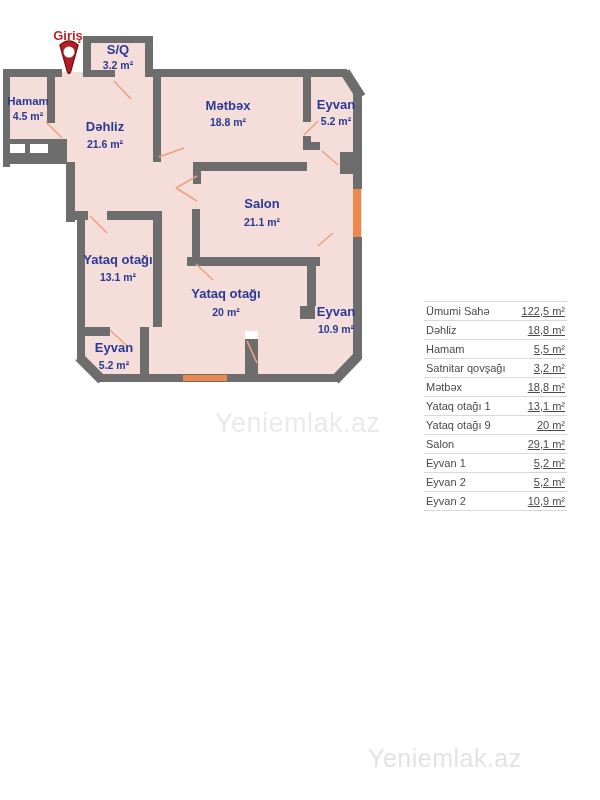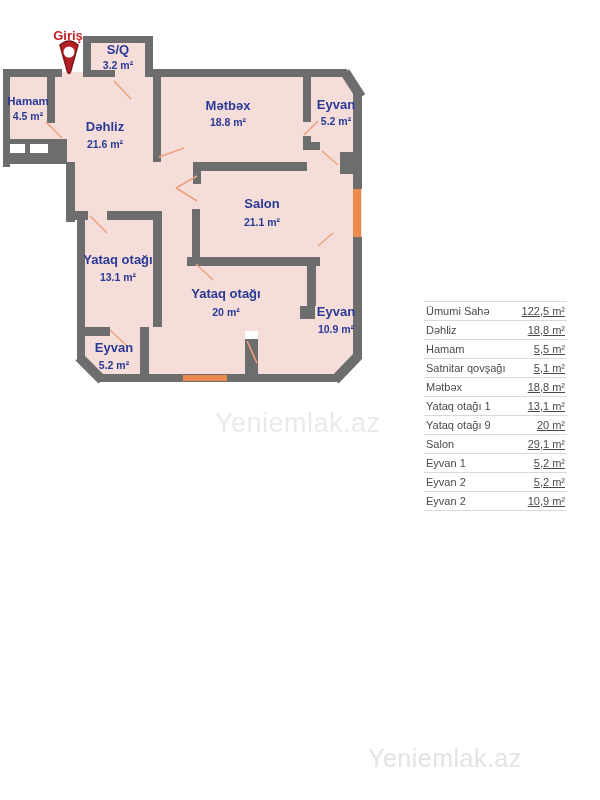--- a/index.html
+++ b/index.html
@@ -141,21 +141,21 @@
     <div class="trow">
       <span>Dəhliz</span>
       <span class="val">18,8 m²</span>
     </div>
     <div class="trow">
       <span>Hamam</span>
       <span class="val">5,5 m²</span>
     </div>
     <div class="trow">
       <span>Satnitar qovşağı</span>
-      <span class="val">5,1 m²</span>
+      <span class="val">3,2 m²</span>
     </div>
     <div class="trow">
       <span>Mətbəx</span>
       <span class="val">18,8 m²</span>
     </div>
     <div class="trow">
       <span>Yataq otağı 1</span>
       <span class="val">13,1 m²</span>
     </div>
     <div class="trow">

